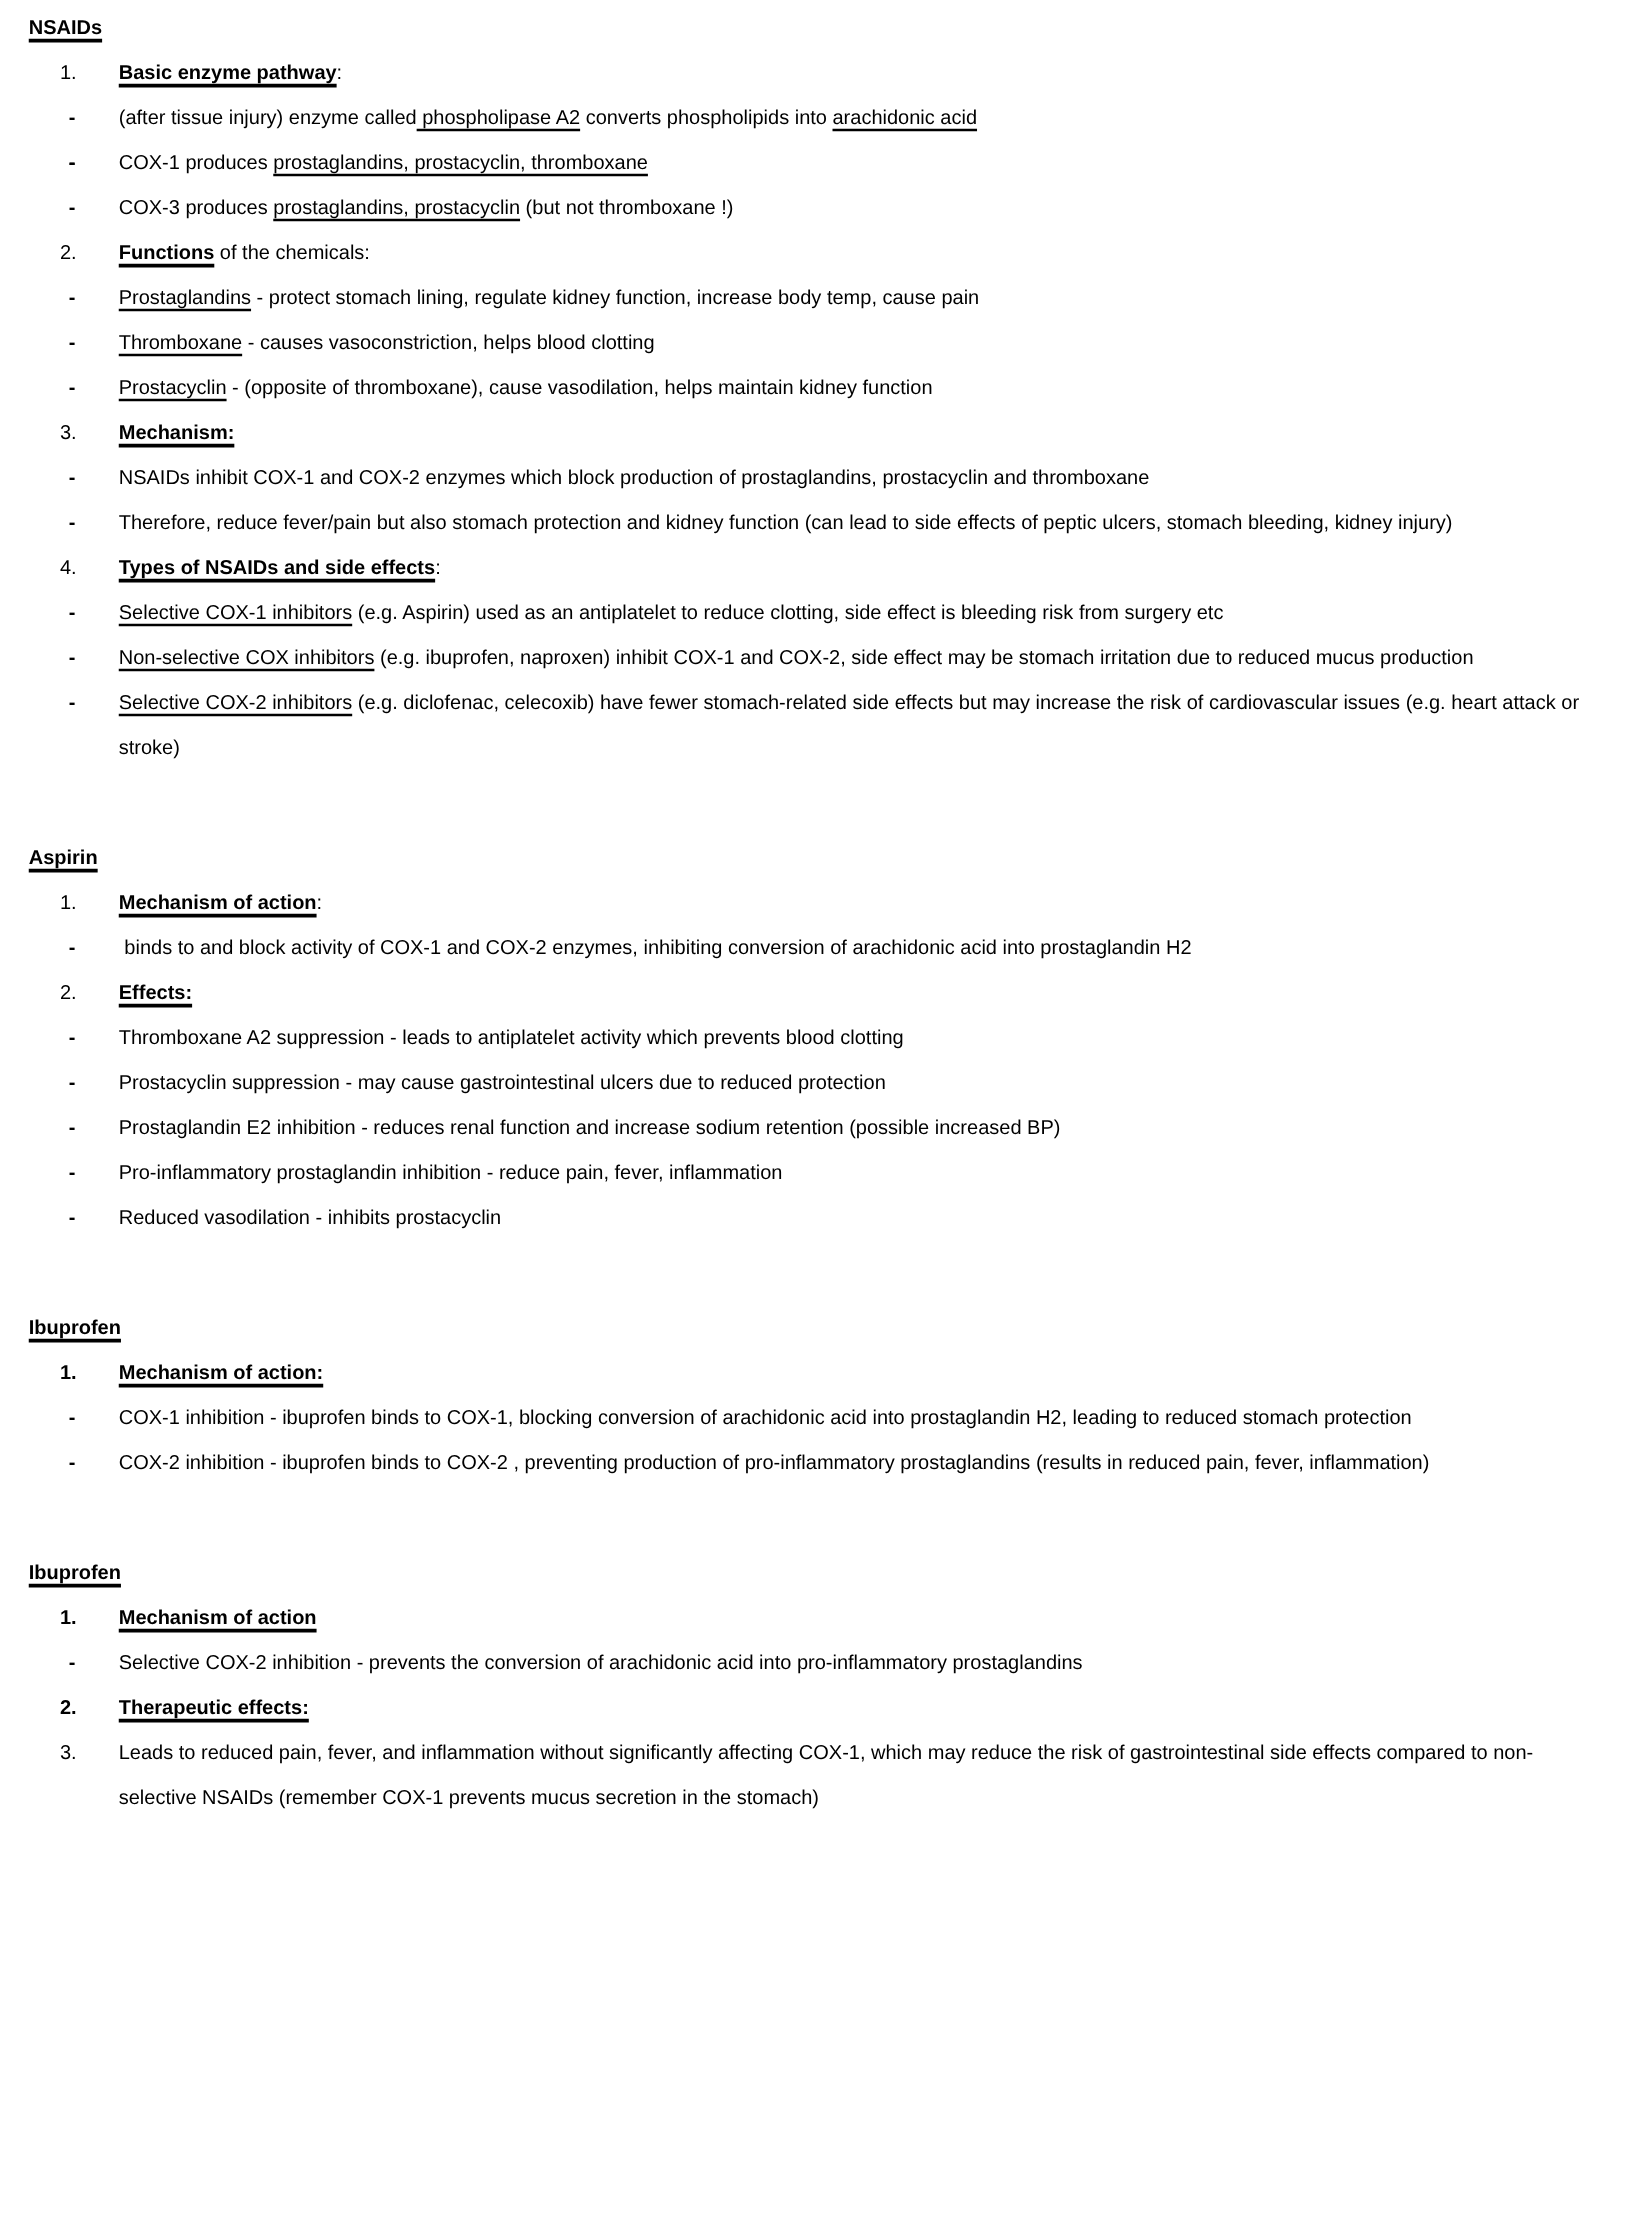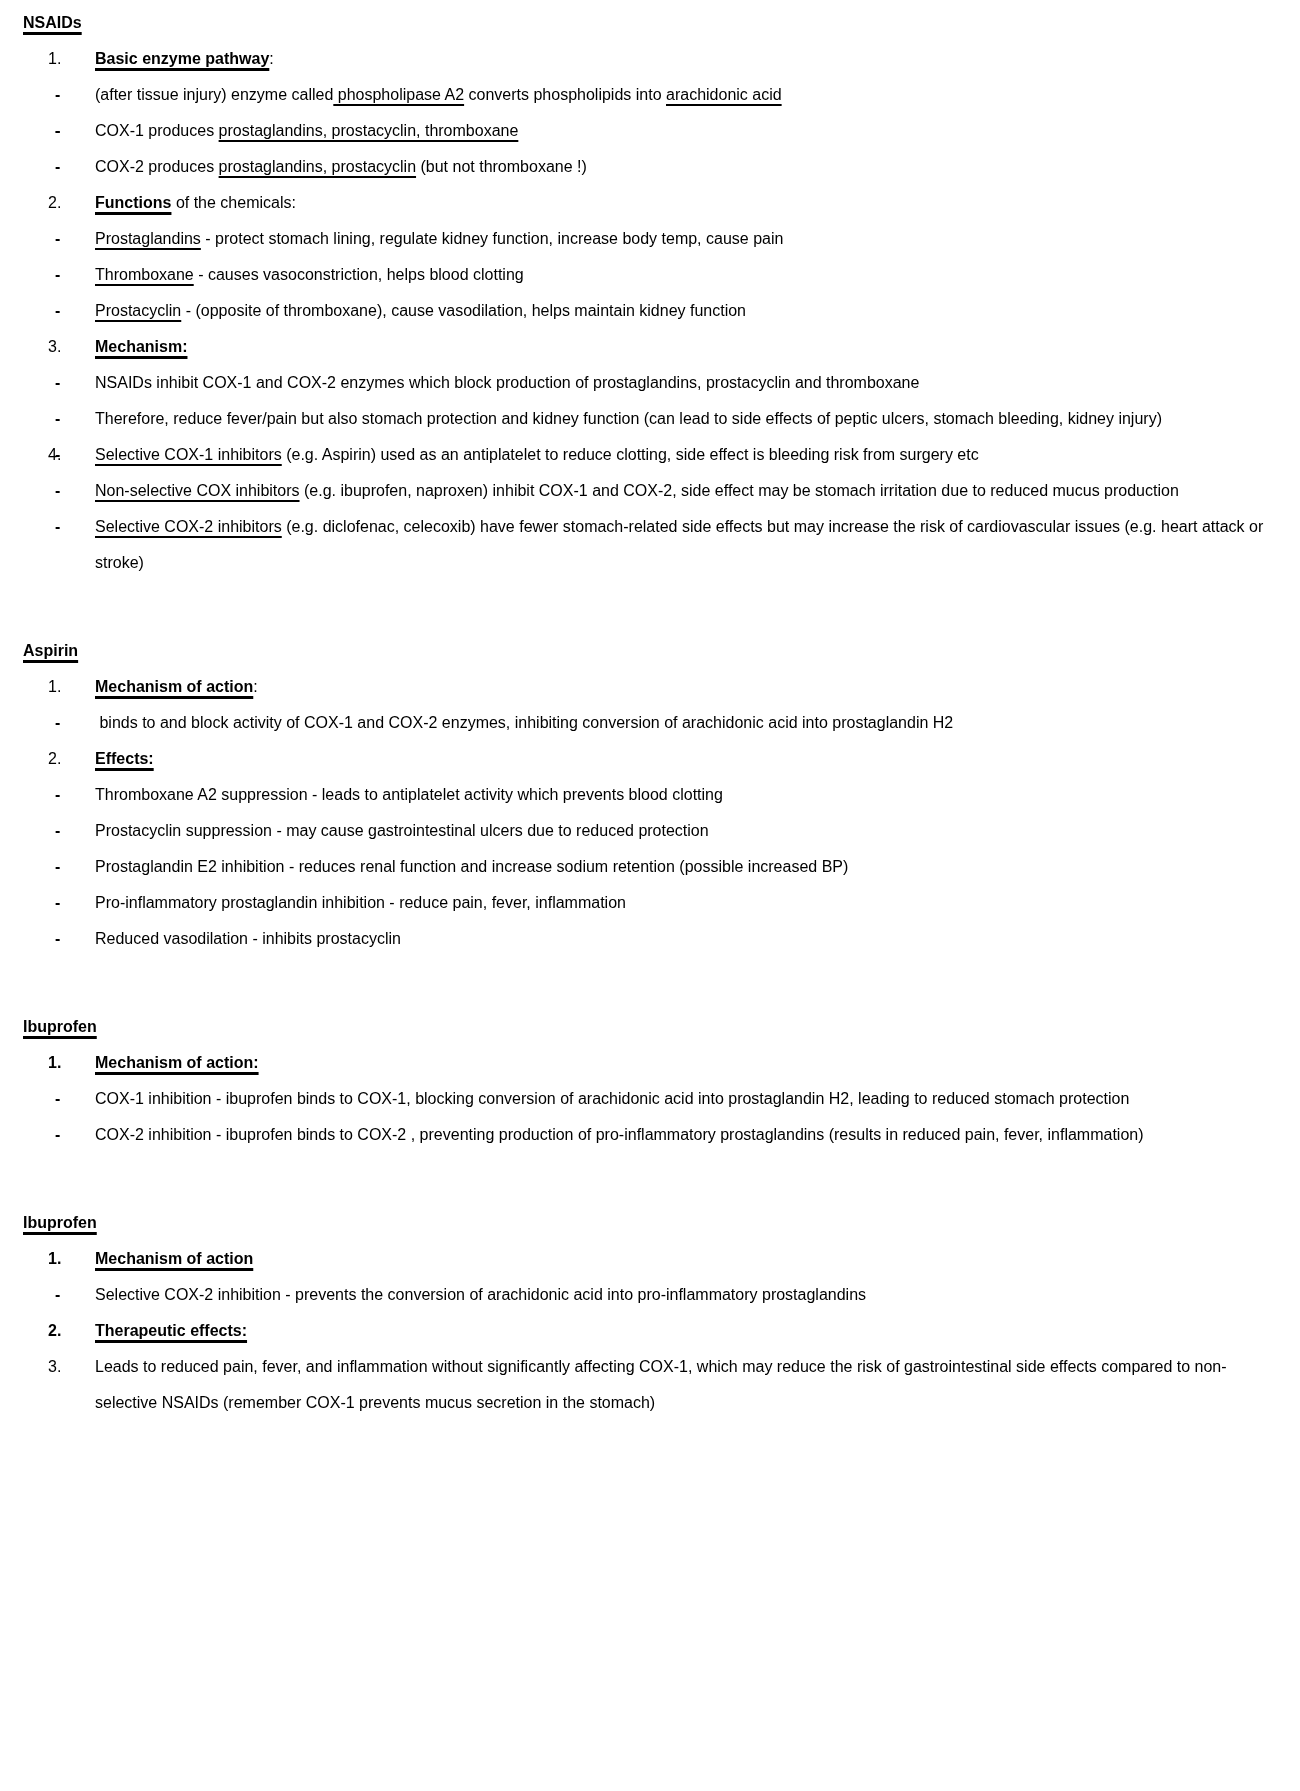--- a/index.html
+++ b/index.html
@@ -38,29 +38,29 @@
 </head>
 <body>
 
 <div class="page">
     <div class="section-block">
       <div class="heading">NSAIDs</div>
       <div class="item"><span class="marker num">1.</span><span class="body"><span class="b u">Basic enzyme pathway</span><span class="">:</span></span></div>
       <div class="item"><span class="marker dash">-</span><span class="body"><span class="">(after tissue injury) enzyme called</span><span class="u"> phospholipase A2</span><span class=""> converts phospholipids into </span><span class="u">arachidonic acid</span></span></div>
       <div class="item"><span class="marker dash">-</span></div>
       <div class="item"><span class="marker dash">-</span><span class="body"><span class="">COX-1 produces </span><span class="u">prostaglandins, prostacyclin, thromboxane</span></span></div>
-      <div class="item"><span class="marker dash">-</span><span class="body"><span class="">COX-2 produces </span><span class="u">prostaglandins, prostacyclin</span><span class=""> (but not thromboxane !)</span></span></div>
+      <div class="item"><span class="marker dash">-</span><span class="body"><span class="">COX-3 produces </span><span class="u">prostaglandins, prostacyclin</span><span class=""> (but not thromboxane !)</span></span></div>
       <div class="item"><span class="marker num">2.</span><span class="body"><span class="b u">Functions</span><span class=""> of the chemicals:</span></span></div>
       <div class="item"><span class="marker dash">-</span><span class="body"><span class="u">Prostaglandins</span><span class=""> - protect stomach lining, regulate kidney function, increase body temp, cause pain</span></span></div>
       <div class="item"><span class="marker dash">-</span><span class="body"><span class="u">Thromboxane</span><span class=""> - causes vasoconstriction, helps blood clotting</span></span></div>
       <div class="item"><span class="marker dash">-</span><span class="body"><span class="u">Prostacyclin</span><span class=""> - (opposite of thromboxane), cause vasodilation, helps maintain kidney function</span></span></div>
       <div class="item"><span class="marker num">3.</span><span class="body"><span class="b u">Mechanism:</span></span></div>
       <div class="item"><span class="marker dash">-</span><span class="body"><span class="">NSAIDs inhibit COX-1 and COX-2 enzymes which block production of prostaglandins, prostacyclin and thromboxane</span></span></div>
       <div class="item"><span class="marker dash">-</span><span class="body"><span class="">Therefore, reduce fever/pain but also stomach protection and kidney function (can lead to side effects of peptic ulcers, stomach bleeding, kidney injury)</span></span></div>
-      <div class="item"><span class="marker num">4.</span></div>
+      <div class="item"><span class="marker num">4.</span><span class="body"><span class="b u">Types of NSAIDs and side effects</span><span class="">:</span></span></div>
       <div class="item"><span class="marker dash">-</span><span class="body"><span class="u">Selective COX-1 inhibitors</span><span class=""> (e.g. Aspirin) used as an antiplatelet to reduce clotting, side effect is bleeding risk from surgery etc</span></span></div>
       <div class="item"><span class="marker dash">-</span><span class="body"><span class="u">Non-selective COX inhibitors</span><span class=""> (e.g. ibuprofen, naproxen) inhibit COX-1 and COX-2, side effect may be stomach irritation due to reduced mucus production</span></span></div>
       <div class="item"><span class="marker dash">-</span><span class="body"><span class="u">Selective COX-2 inhibitors</span><span class=""> (e.g. diclofenac, celecoxib) have fewer stomach-related side effects but may increase the risk of cardiovascular issues (e.g. heart attack or stroke)</span></span></div>
     </div>
     <div class="section-block">
       <div class="heading">Aspirin</div>
       <div class="item"><span class="marker num">1.</span><span class="body"><span class="b u">Mechanism of action</span><span class="">:</span></span></div>
       <div class="item"><span class="marker dash">-</span><span class="body"><span class=""> binds to and block activity of COX-1 and COX-2 enzymes, inhibiting conversion of arachidonic acid into prostaglandin H2</span></span></div>
       <div class="item"><span class="marker num">2.</span><span class="body"><span class="b u">Effects:</span></span></div>
       <div class="item"><span class="marker dash">-</span><span class="body"><span class="">Thromboxane A2 suppression - leads to antiplatelet activity which prevents blood clotting</span></span></div>

